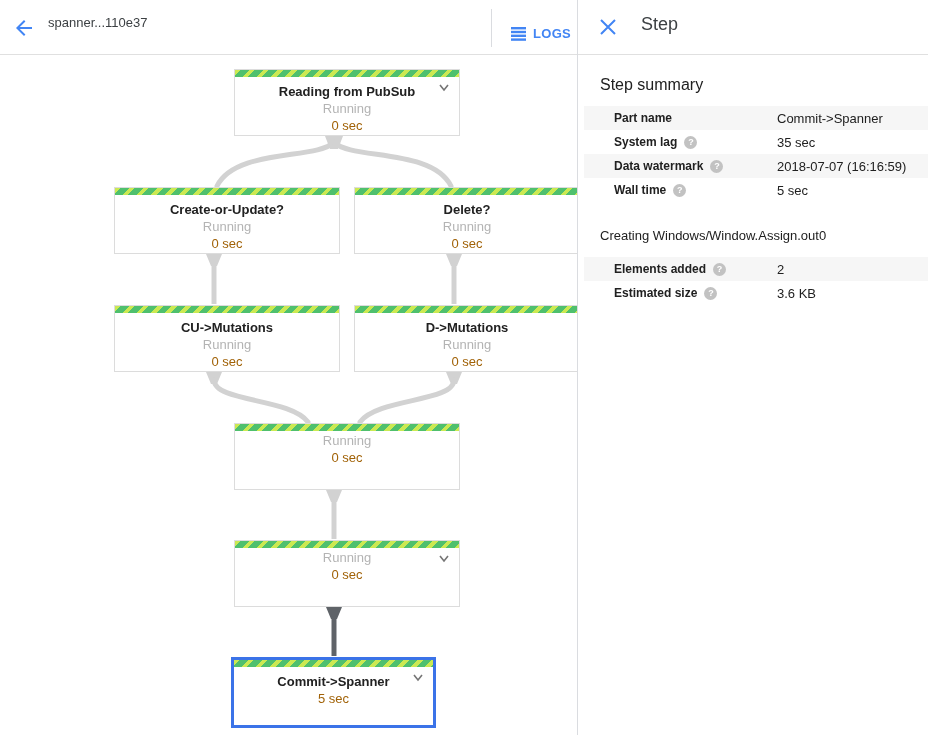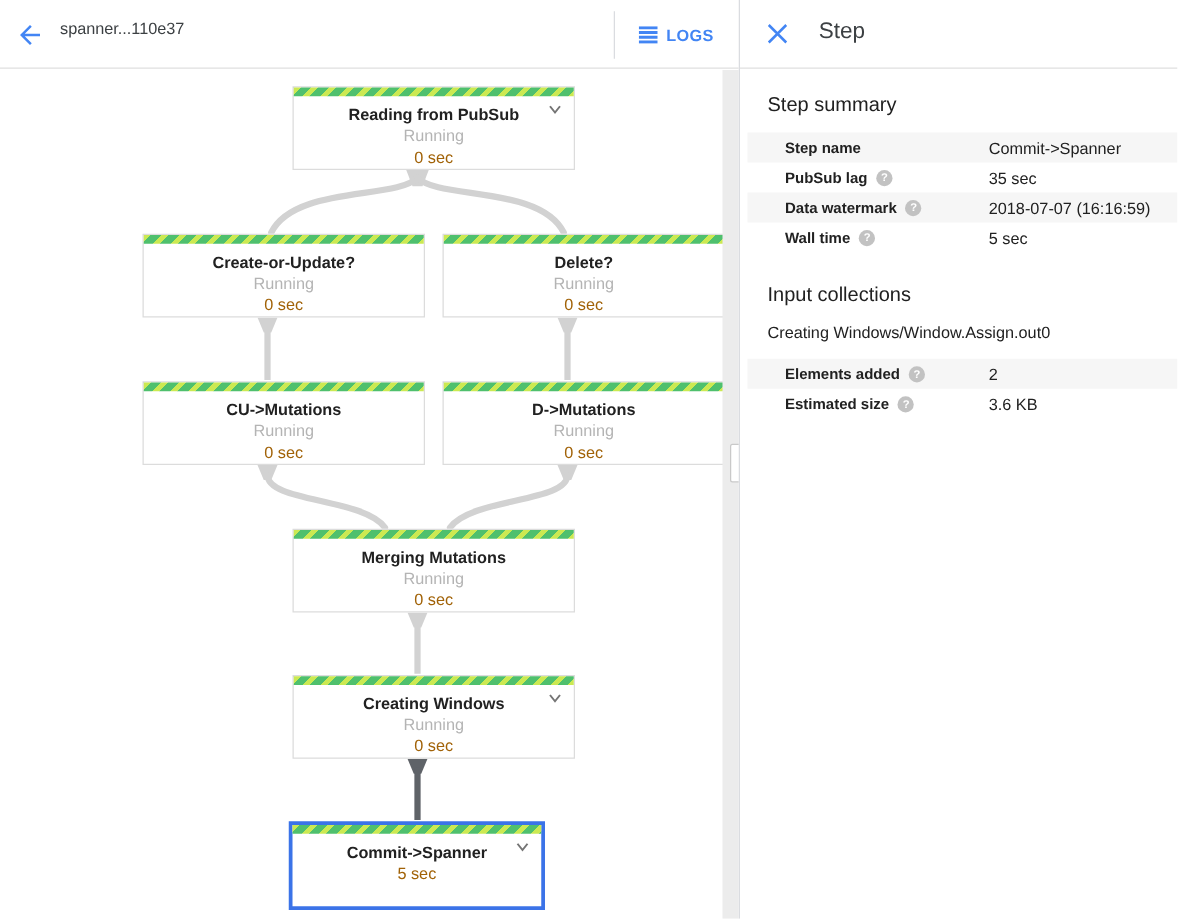--- a/index.html
+++ b/index.html
@@ -8,42 +8,42 @@
   .app { position:relative; width:942px; height:735px; }
 
   
   .graph-header { position:absolute; left:0; top:0; width:591px; height:55px;
                   background:#fff; border-bottom:1px solid #e0e0e0; }
   .back-btn { position:absolute; left:12px; top:16px; width:26px; height:24px;
               cursor:pointer; display:flex; align-items:center; }
   .job-title { position:absolute; left:48px; top:15px; font-size:13px; color:#3c4043; }
   .hdr-divider { position:absolute; left:491px; top:9px; width:1px; height:38px; background:#dadce0; }
   .logs-btn { position:absolute; left:511px; top:15px; height:26px; display:flex;
-              align-items:center; gap:6px; color:#4285f4; font-size:13px; font-weight:bold;
+              align-items:flex-end; gap:6px; color:#4285f4; font-size:13px; font-weight:bold;
               letter-spacing:.3px; cursor:pointer; }
 
   
   .graph-area { position:absolute; left:0; top:56px; width:591px; height:679px; background:#fff; }
   .edges { position:absolute; left:0; top:0; }
   .node { position:absolute; width:226px; height:67px; background:#fff;
           border:1px solid #dcdcdc; cursor:pointer; }
   .stripe { height:7px; width:100%;
             background:repeating-linear-gradient(135deg,#cbe952 0 4px,#4fc06d 4px 10px); }
   .node-title { margin-top:7px; text-align:center; font-size:13px; font-weight:bold; color:#212121; }
   .node-status { text-align:center; font-size:13px; color:#b4b4b4; margin-top:2px; }
   .node-time { text-align:center; font-size:13px; color:#a16207; margin-top:2px; }
   .chev { position:absolute; right:9px; top:13px; width:12px; height:10px; cursor:pointer; }
   .node.selected { width:205px; height:71px; border:3px solid #3b73e8; }
 
   .scroll-strip { position:absolute; left:578px; top:0; width:13px; height:679px; background:#ececec; }
   .scroll-handle { position:absolute; left:584px; top:299px; width:11px; height:31px;
                    background:#fff; border:1px solid #c9c9c9; border-radius:2px; cursor:ns-resize; }
 
   
-  .side-panel { position:absolute; left:591px; top:0; width:351px; height:735px;
+  .side-panel { position:absolute; left:577px; top:0; width:351px; height:735px;
                 background:#fff; border-left:1px solid #dadce0; }
   .panel-header { position:relative; height:55px; border-bottom:1px solid #e0e0e0; }
   .close-btn { position:absolute; left:21px; top:18px; width:18px; height:18px; cursor:pointer; }
   .panel-title { position:absolute; left:63px; top:14px; font-size:18px; color:#3c4043; }
 
   .panel-body { padding-top:21px; }
   .section-h { font-size:16px; font-weight:400; color:#212121; margin:0 0 12px 22px; }
   .coll-name { font-size:13px; color:#212121; margin:0 0 10px 22px; }
   .kv-table { margin-left:6px; }
   .kv-row { height:24px; display:flex; align-items:center; padding-left:30px; }
@@ -140,28 +140,26 @@
 
     <div class="node" style="left:354px; top:249px;">
       <div class="stripe"></div>
       <div class="node-title">D-&gt;Mutations</div>
       <div class="node-status">Running</div>
       <div class="node-time">0 sec</div>
     </div>
 
     <div class="node" style="left:234px; top:367px;">
       <div class="stripe"></div>
-      <div class="node-title">Merging Mutations</div>
       <div class="node-status">Running</div>
       <div class="node-time">0 sec</div>
     </div>
 
     <div class="node" style="left:234px; top:484px;">
       <div class="stripe"></div>
-      <div class="node-title">Creating Windows</div>
       <div class="node-status">Running</div>
       <div class="node-time">0 sec</div>
       <svg class="chev" viewBox="0 0 12 10">
           <path d="M2 2 L6 7 L10 2" stroke="#757575" stroke-width="1.6" fill="none"></path>
         </svg>
     </div>
 
     <div class="node selected" style="left:231px; top:601px;">
       <div class="stripe"></div>
       <div class="node-title">Commit-&gt;Spanner</div>
@@ -184,27 +182,27 @@
       </span>
       <span class="panel-title">Step</span>
     </div>
 
     <div class="panel-body">
       <h2 class="section-h">Step summary</h2>
 
       <div class="kv-table">
         <div class="kv-row odd">
           <span class="kv-label">
-              <span>Step name</span>
+              <span>Part name</span>
             </span>
           <span class="kv-value">Commit-&gt;Spanner</span>
         </div>
         <div class="kv-row">
           <span class="kv-label">
-              <span>PubSub lag</span>
+              <span>System lag</span>
               <span class="help">?</span>
             </span>
           <span class="kv-value">35 sec</span>
         </div>
         <div class="kv-row odd">
           <span class="kv-label">
               <span>Data watermark</span>
               <span class="help">?</span>
             </span>
           <span class="kv-value">2018-07-07 (16:16:59)</span>
@@ -212,21 +210,20 @@
         <div class="kv-row">
           <span class="kv-label">
               <span>Wall time</span>
               <span class="help">?</span>
             </span>
           <span class="kv-value">5 sec</span>
         </div>
       </div>
 
       <div class="gap-lg"></div>
-      <h2 class="section-h">Input collections</h2>
       <div class="coll-name">Creating Windows/Window.Assign.out0</div>
       <div class="gap-sm"></div>
 
       <div class="kv-table">
         <div class="kv-row odd">
           <span class="kv-label">
               <span>Elements added</span>
               <span class="help">?</span>
             </span>
           <span class="kv-value">2</span>

